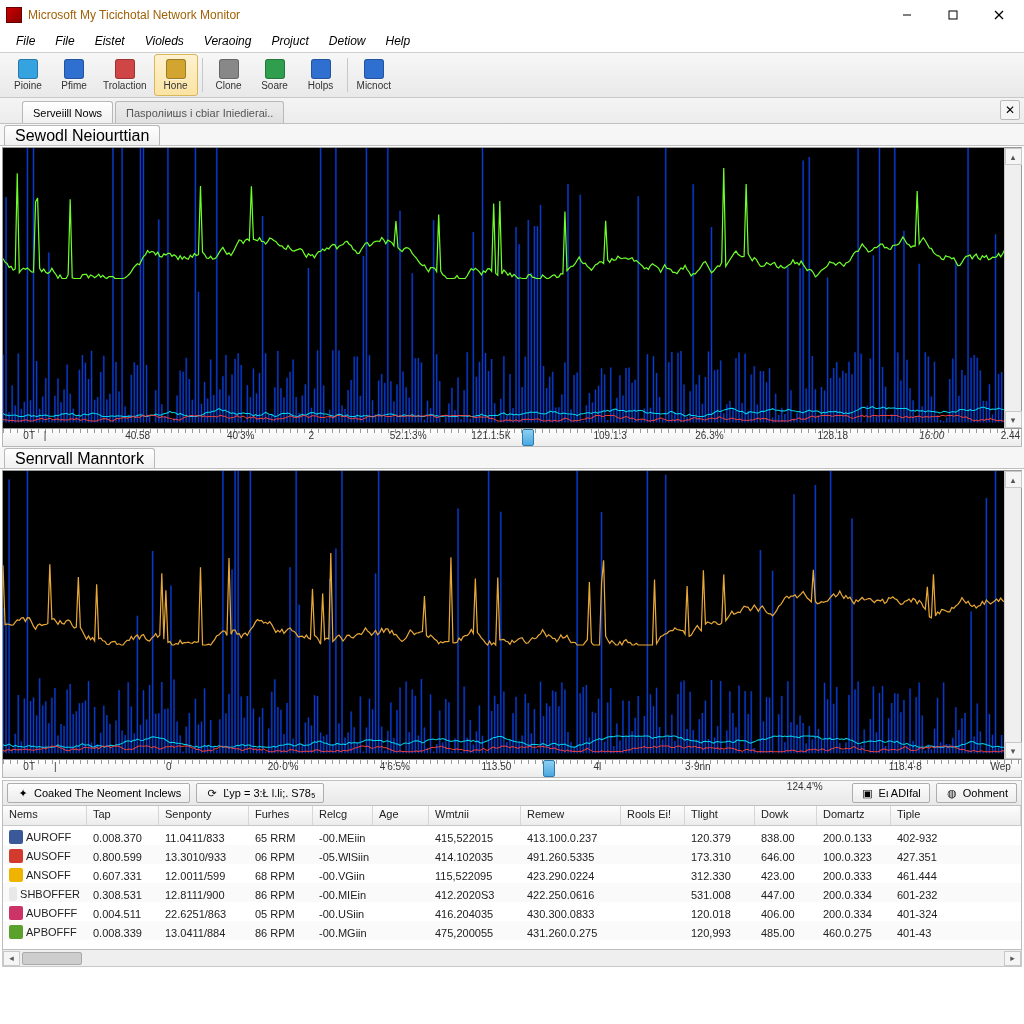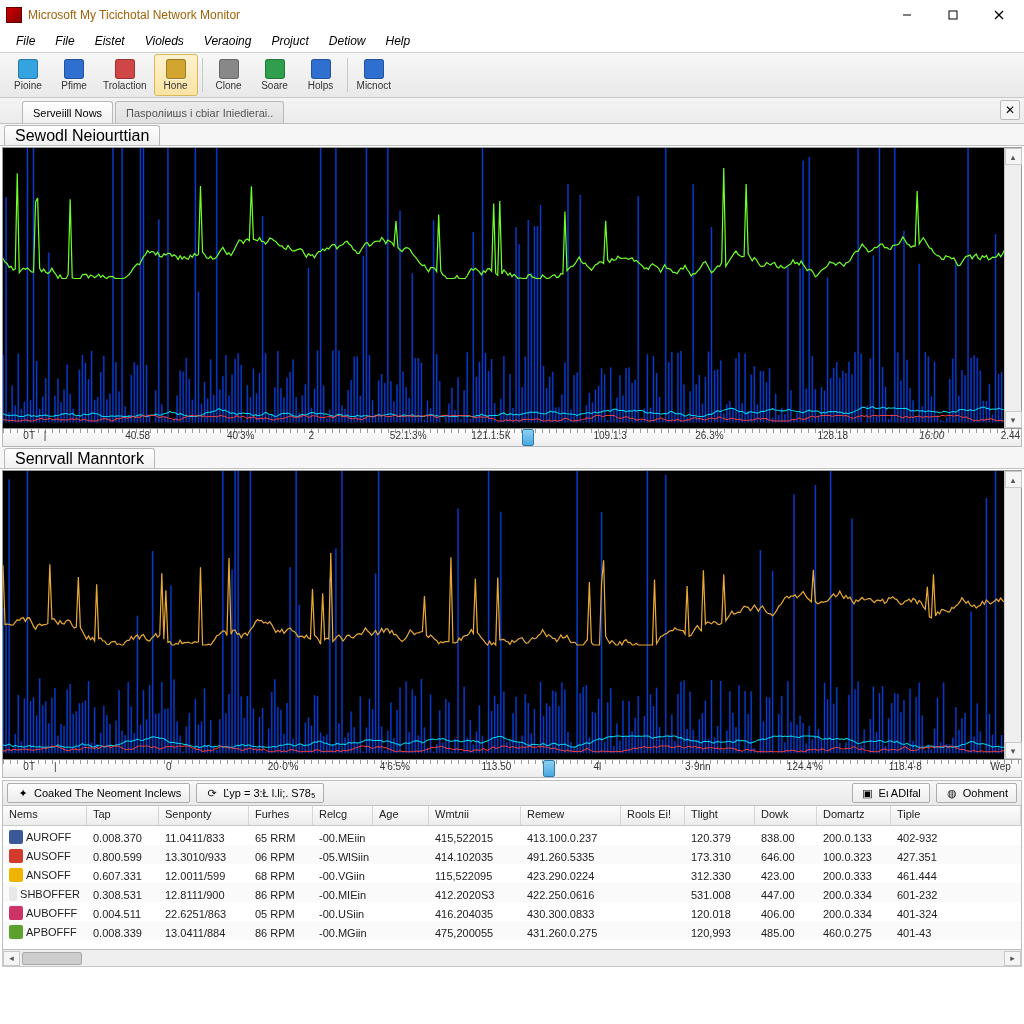--- a/index.html
+++ b/index.html
@@ -205,21 +205,21 @@
 </div>
 <div class="axis" id="axis2">
     <span class="tick" style="left: 2%;">0T</span>
     <span class="tick" style="left: 5%;">|</span>
     <span class="tick" style="left: 16%;">0</span>
     <span class="tick" style="left: 26%;">20·0'%</span>
     <span class="tick" style="left: 37%;">4'6:5%</span>
     <span class="tick" style="left: 47%;">113.50</span>
     <span class="tick" style="left: 58%;">4l</span>
     <span class="tick" style="left: 67%;">3·9nn</span>
-    <span class="tick" style="left: 77%;">124.4'%</span>
+    <span class="tick" style="left: 77%; margin-top: 20px;">124.4'%</span>
     <span class="tick" style="left: 87%;">118.4·8</span>
     <span class="tick" style="left: 97%;">Wep</span>
     <div class="marker" style="left: 53%;"></div>
   </div>
 
 <div class="filterbar">
   <div class="fbtn">
     <span class="ico">✦</span>
     <span>Coaked The Neoment Inclews</span>
   </div>

